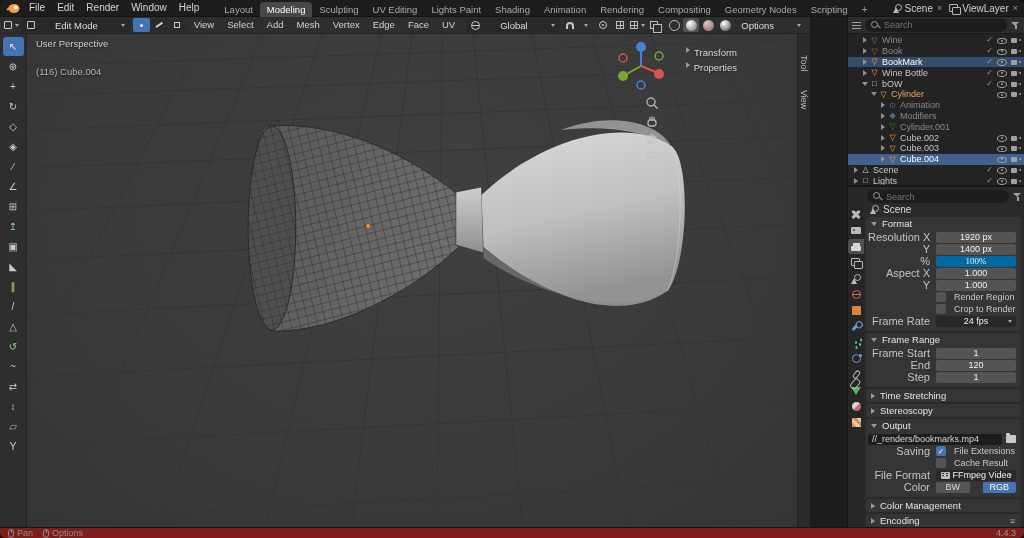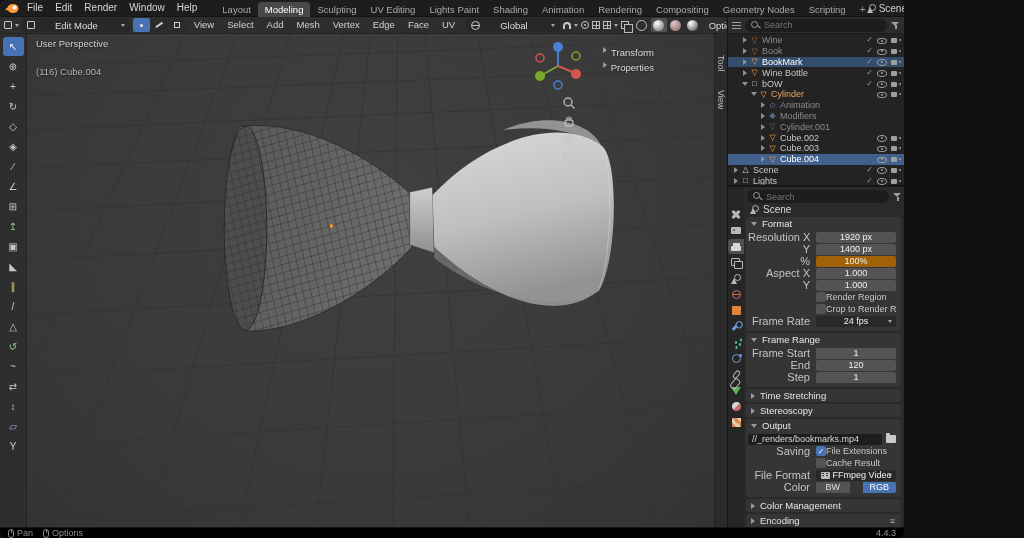--- a/index.html
+++ b/index.html
@@ -1,18 +1,18 @@
 <!DOCTYPE html>
 <html><head>
 <meta charset="utf-8">
 <style>
   * { margin:0; padding:0; box-sizing:border-box; }
   body { background:#111; }
   #app{
-    position:relative; width:904px; height:538px; overflow:hidden;
+    position:relative; width:1024px; height:538px; overflow:hidden;
     background:#1d1d1d; color:#c7c7c7;
     font-family:"Liberation Sans", sans-serif; font-size:10px;
     -webkit-user-select:none; user-select:none;border-radius:6px;
   }
 
   
   #topbar{ position:absolute; top:0; left:0; right:0; height:17px;
     display:flex; align-items:center; padding:0 5px; background:#1d1d1d;
     border-bottom:1px solid #141414; z-index:5;}
   .logo{ width:16px; height:12px; display:flex; align-items:center; justify-content:center; margin-right:2px;}
@@ -94,21 +94,21 @@
   .float-panel{ position:absolute; display:flex; align-items:flex-start; gap:4px; color:#dcdcdc; font-size:9.5px;
     text-shadow:0 1px 2px rgba(0,0,0,.5); z-index:2;}
   #gizmo{ position:absolute; right:128px; top:4px; z-index:2;}
   .nav-icons{ position:absolute; right:138px; top:62px; display:flex; flex-direction:column; gap:4px; z-index:2;}
   .nav-icons svg{ display:block; opacity:.85;}
 
   #nstrip{ width:13px; background:#2b2b2b; border-left:1px solid #232323; display:flex; flex-direction:column; align-items:center; padding-top:14px; gap:4px;}
   .vtab{ writing-mode:vertical-rl; font-size:9px; color:#b8b8b8; padding:7px 0; line-height:12px;}
 
   
-  #right-col{ width:177px; display:flex; flex-direction:column; border-left:1px solid #141414; background:#232323;}
+  #right-col{ width:177px; display:flex; flex-direction:column; border-left:1px solid #141414; background:#232323;margin-left:37px;}
 
   
   #outliner{ height:170px; display:flex; flex-direction:column; border-bottom:2px solid #161616;}
   #outliner-header{ height:17px; background:#2d2d2d; display:flex; align-items:center; gap:4px; padding:0 4px; border-bottom:1px solid #1c1c1c;}
   .search{ flex:1; display:flex; align-items:center; gap:4px; background:#1d1d1d; border-radius:8px; height:13px; padding:0 6px;}
   .search input{ flex:1; min-width:0; background:transparent; border:none; outline:none; color:#bdbdbd;
     font-family:"Liberation Sans", sans-serif; font-size:9px;}
   .i-mag{ width:9px;height:9px;position:relative; flex-shrink:0;}
   .i-mag::before{content:"";position:absolute;left:0;top:0;width:5px;height:5px;border:1.2px solid #9f9f9f;border-radius:50%;}
   .i-mag::after{content:"";position:absolute;left:5.5px;top:5.5px;width:3.5px;height:1.2px;background:#9f9f9f;transform:rotate(45deg);}
@@ -180,40 +180,40 @@
   #prop-content{ flex:1; display:flex; flex-direction:column; min-width:0; padding-bottom:2px;}
   #prop-search-row{ display:flex; align-items:center; gap:4px; padding:3px 4px 1px 3px;}
   #prop-breadcrumb{ display:flex; align-items:center; gap:4px; height:14px; padding:0 6px; color:#d8d8d8;}
   .panel{ background:#353535; border-radius:3px; margin:2px 3px 0 2px;}
   .ph{ display:flex; align-items:center; gap:5px; height:13px; padding:0 5px; color:#e5e5e5; font-size:9.5px;}
   .ph .rt{ margin-left:auto; color:#b0b0b0; font-size:9px; letter-spacing:1px;}
   .pbody{ padding:1px 5px 4px 2px; display:flex; flex-direction:column;}
   .prow{ height:12px; display:flex; align-items:center;}
   .plabel{ width:68px; flex-shrink:0; text-align:right; padding-right:6px; color:#c3c3c3; font-size:11px; white-space:nowrap; overflow:hidden;}
   .pfield{ flex:1; height:11px; background:#545454; border-radius:2px; display:flex; align-items:center; justify-content:center; font-size:9px; color:#f0f0f0; min-width:0;}
-  .pfield.slider{ background:#a16207;}
+  .pfield.slider{ background:#0369a1;font-family:Liberation Serif, serif;}
   .pfield.drop{ background:#282828; justify-content:center; position:relative; gap:3px;}
   .pfield.drop .chev{ position:absolute; right:4px; top:4px;}
   .pfield.path{ background:#1d1d1d; justify-content:flex-start; padding:0 4px; color:#d8d8d8; white-space:nowrap; overflow:hidden;}
   .cbx{ width:10px; height:10px; border-radius:2px; background:#545454; display:flex; align-items:center; justify-content:center; font-size:8px; color:#fff; flex-shrink:0;}
   .cbx.on{ background:#4772b3;}
   .cbx.on::before{ content:"✓";}
-  .cbgroup{ flex:1; display:flex; align-items:center; gap:0; min-width:0;}
+  .cbgroup{ flex:1; display:flex; align-items:center; gap:8px; min-width:0;}
   .cblabel{ font-size:9px; color:#c9c9c9; white-space:nowrap; overflow:hidden;}
   .seg{ flex:1; height:11px; display:flex; align-items:center; justify-content:center; font-size:9px; background:#545454; color:#dcdcdc;}
   .seg:first-child{ border-radius:2px 0 0 2px; margin-right:1px;}
   .seg:last-child{ border-radius:0 2px 2px 0;}
   .seg.on{ background:#4772b3; color:#fff;}
   .i-folder{ width:10px; height:8px; background:#c9c9c9; border-radius:1px; position:relative; margin-left:4px; flex-shrink:0;}
   .i-folder::before{ content:""; position:absolute; top:-2px; left:0; width:4px; height:2px; background:#c9c9c9; border-radius:1px 1px 0 0;}
   .i-film{ width:9px; height:7px; background:#bdbdbd; border-radius:1px; position:relative; flex-shrink:0;}
   .i-film::before{ content:""; position:absolute; left:1px; top:1px; width:2px; height:1.2px; background:#333; box-shadow:0 2.2px 0 #333, 4px 0 0 #333, 4px 2.2px 0 #333;}
 
   
-  #statusbar{ position:absolute; left:0; right:0; bottom:0; height:11px; background:#000000; border-top:1px solid #151515;
+  #statusbar{ position:absolute; left:0; right:0; bottom:0; height:11px; background:#7f1d1d; border-top:1px solid #151515;
     display:flex; align-items:center; gap:10px; padding:0 8px; font-size:9px; color:#8f8f8f; z-index:5;}
   .sb-item{ display:flex; align-items:center; gap:3px;}
   .i-mouse{ width:6px; height:9px; border:1px solid #8a8a8a; border-radius:3px; position:relative;}
   .i-mouse::before{ content:""; position:absolute; left:1.8px; top:0; width:1px; height:3px; background:#8a8a8a;}
   .sb-right{ margin-left:auto; display:flex; align-items:center; gap:5px; color:#9a9a9a;}
 </style>
 </head>
 <body>
 
 <div id="app">

